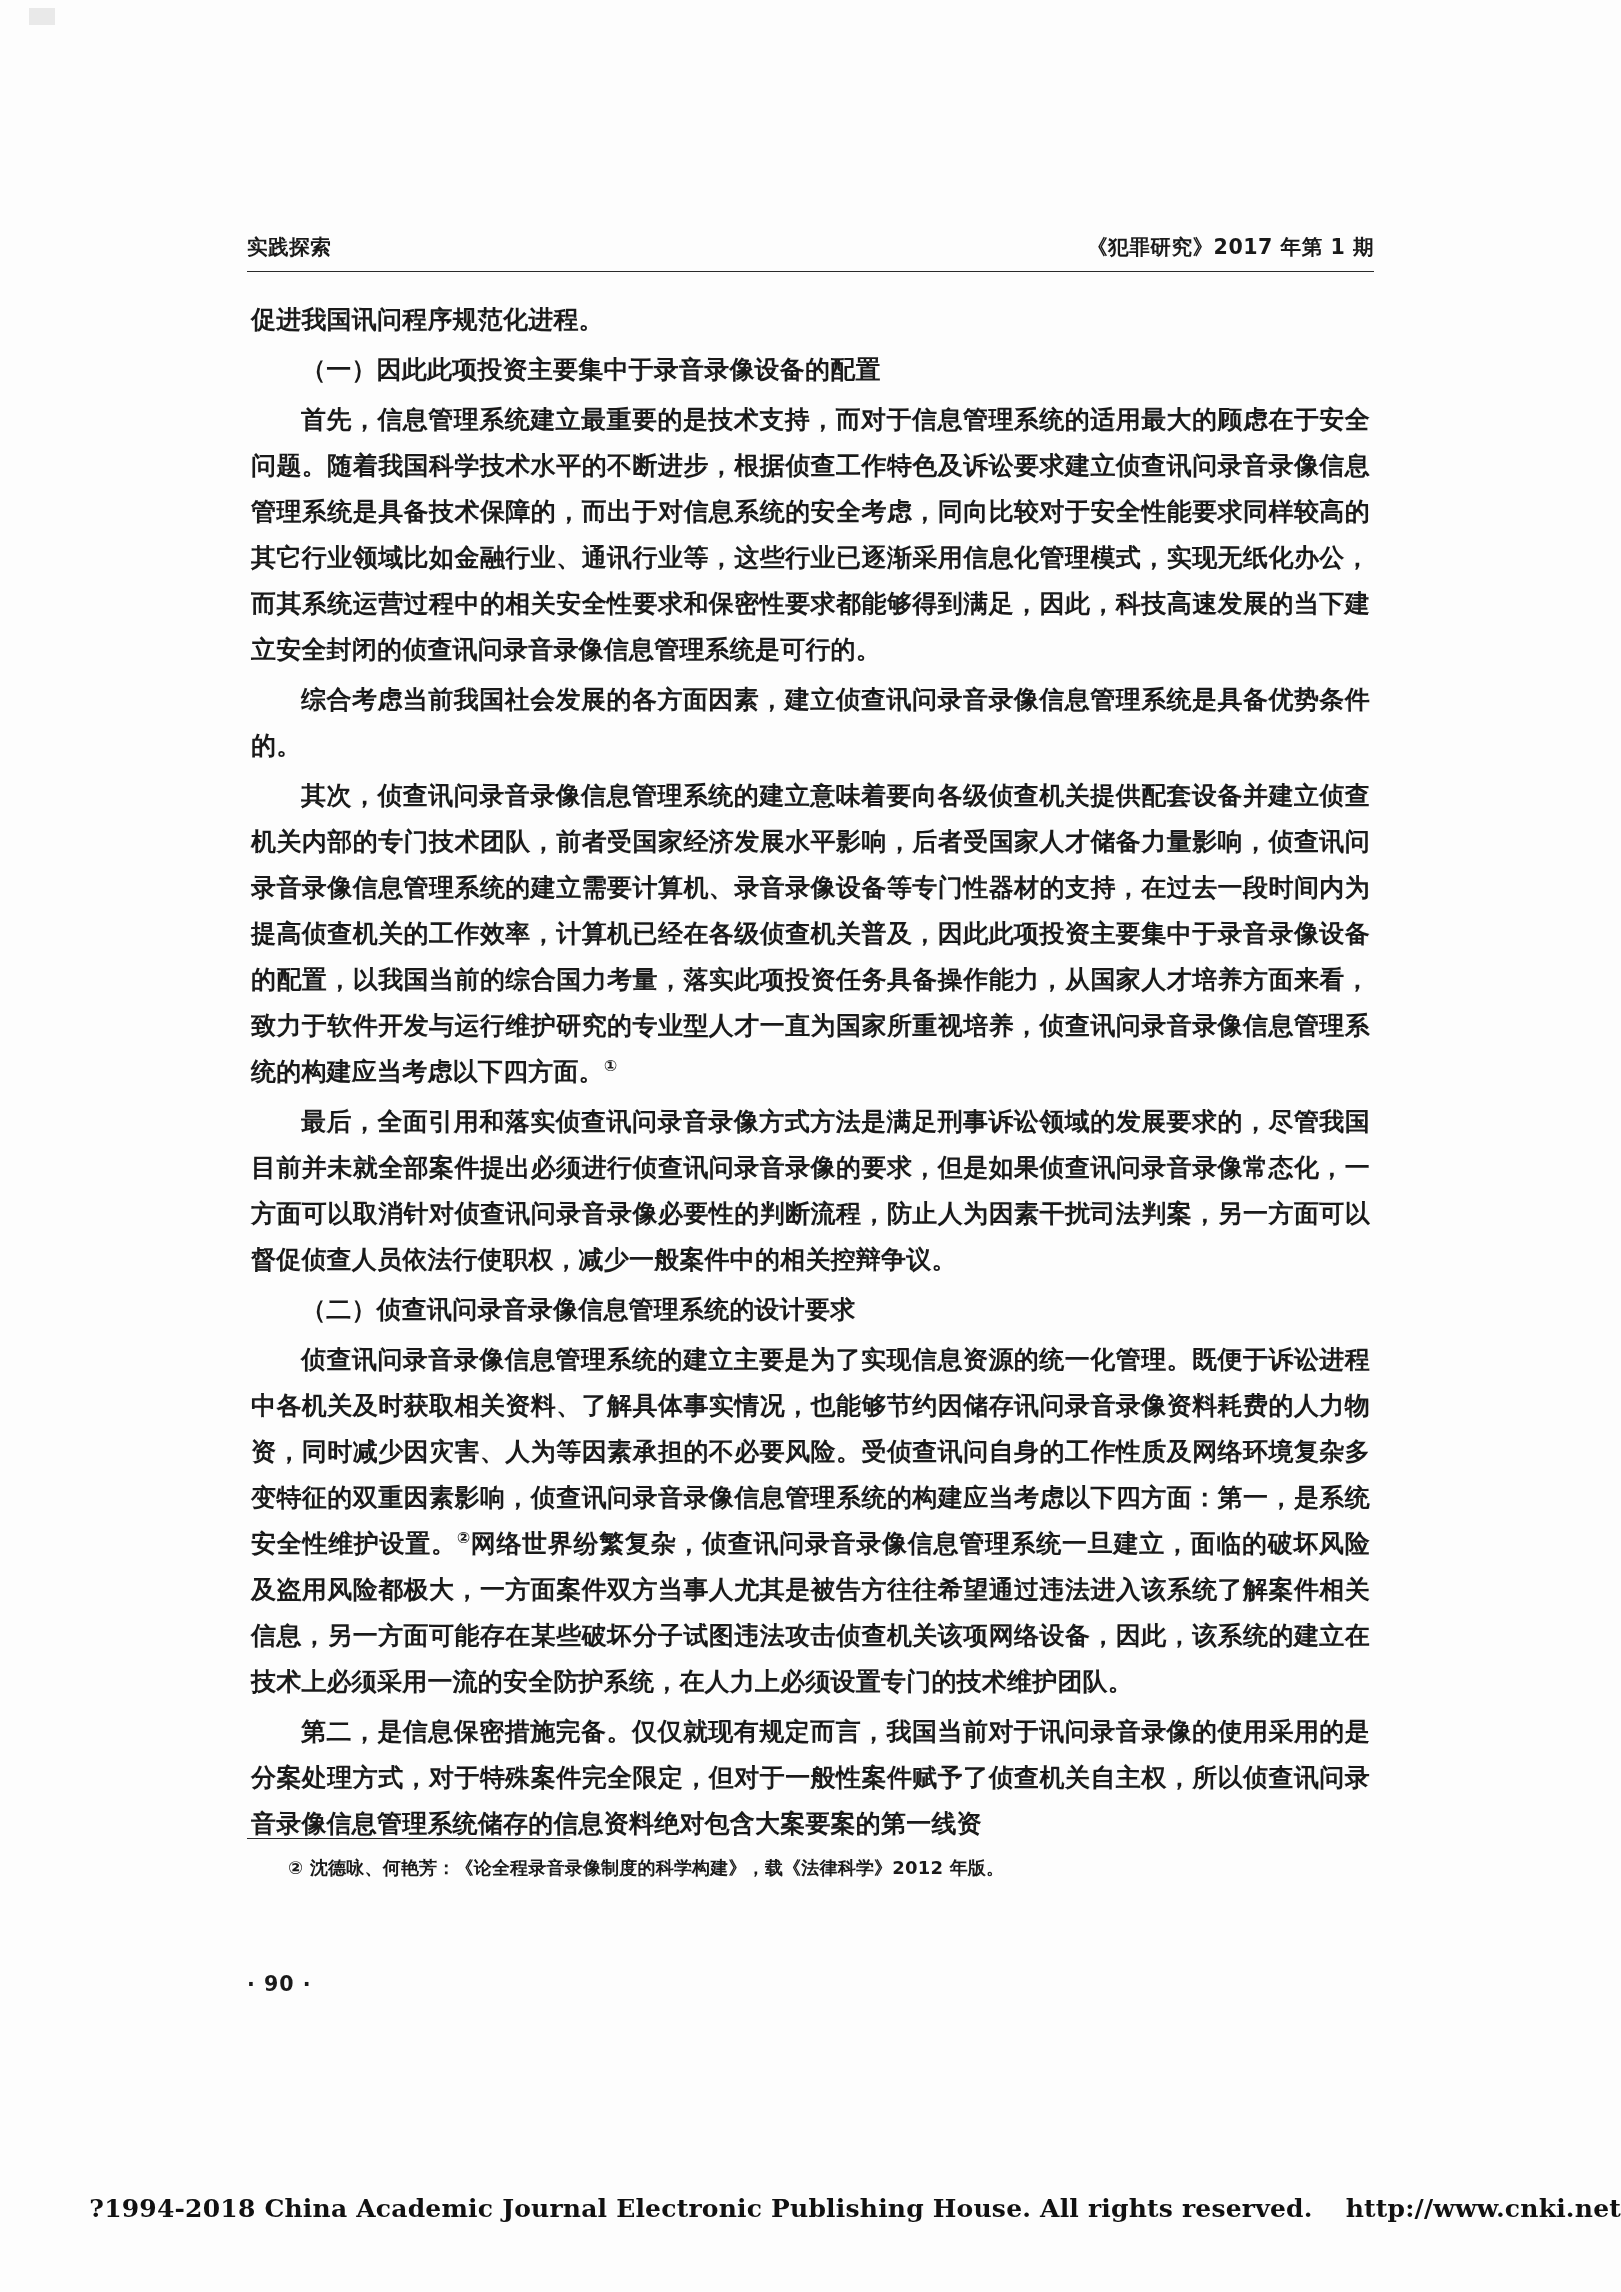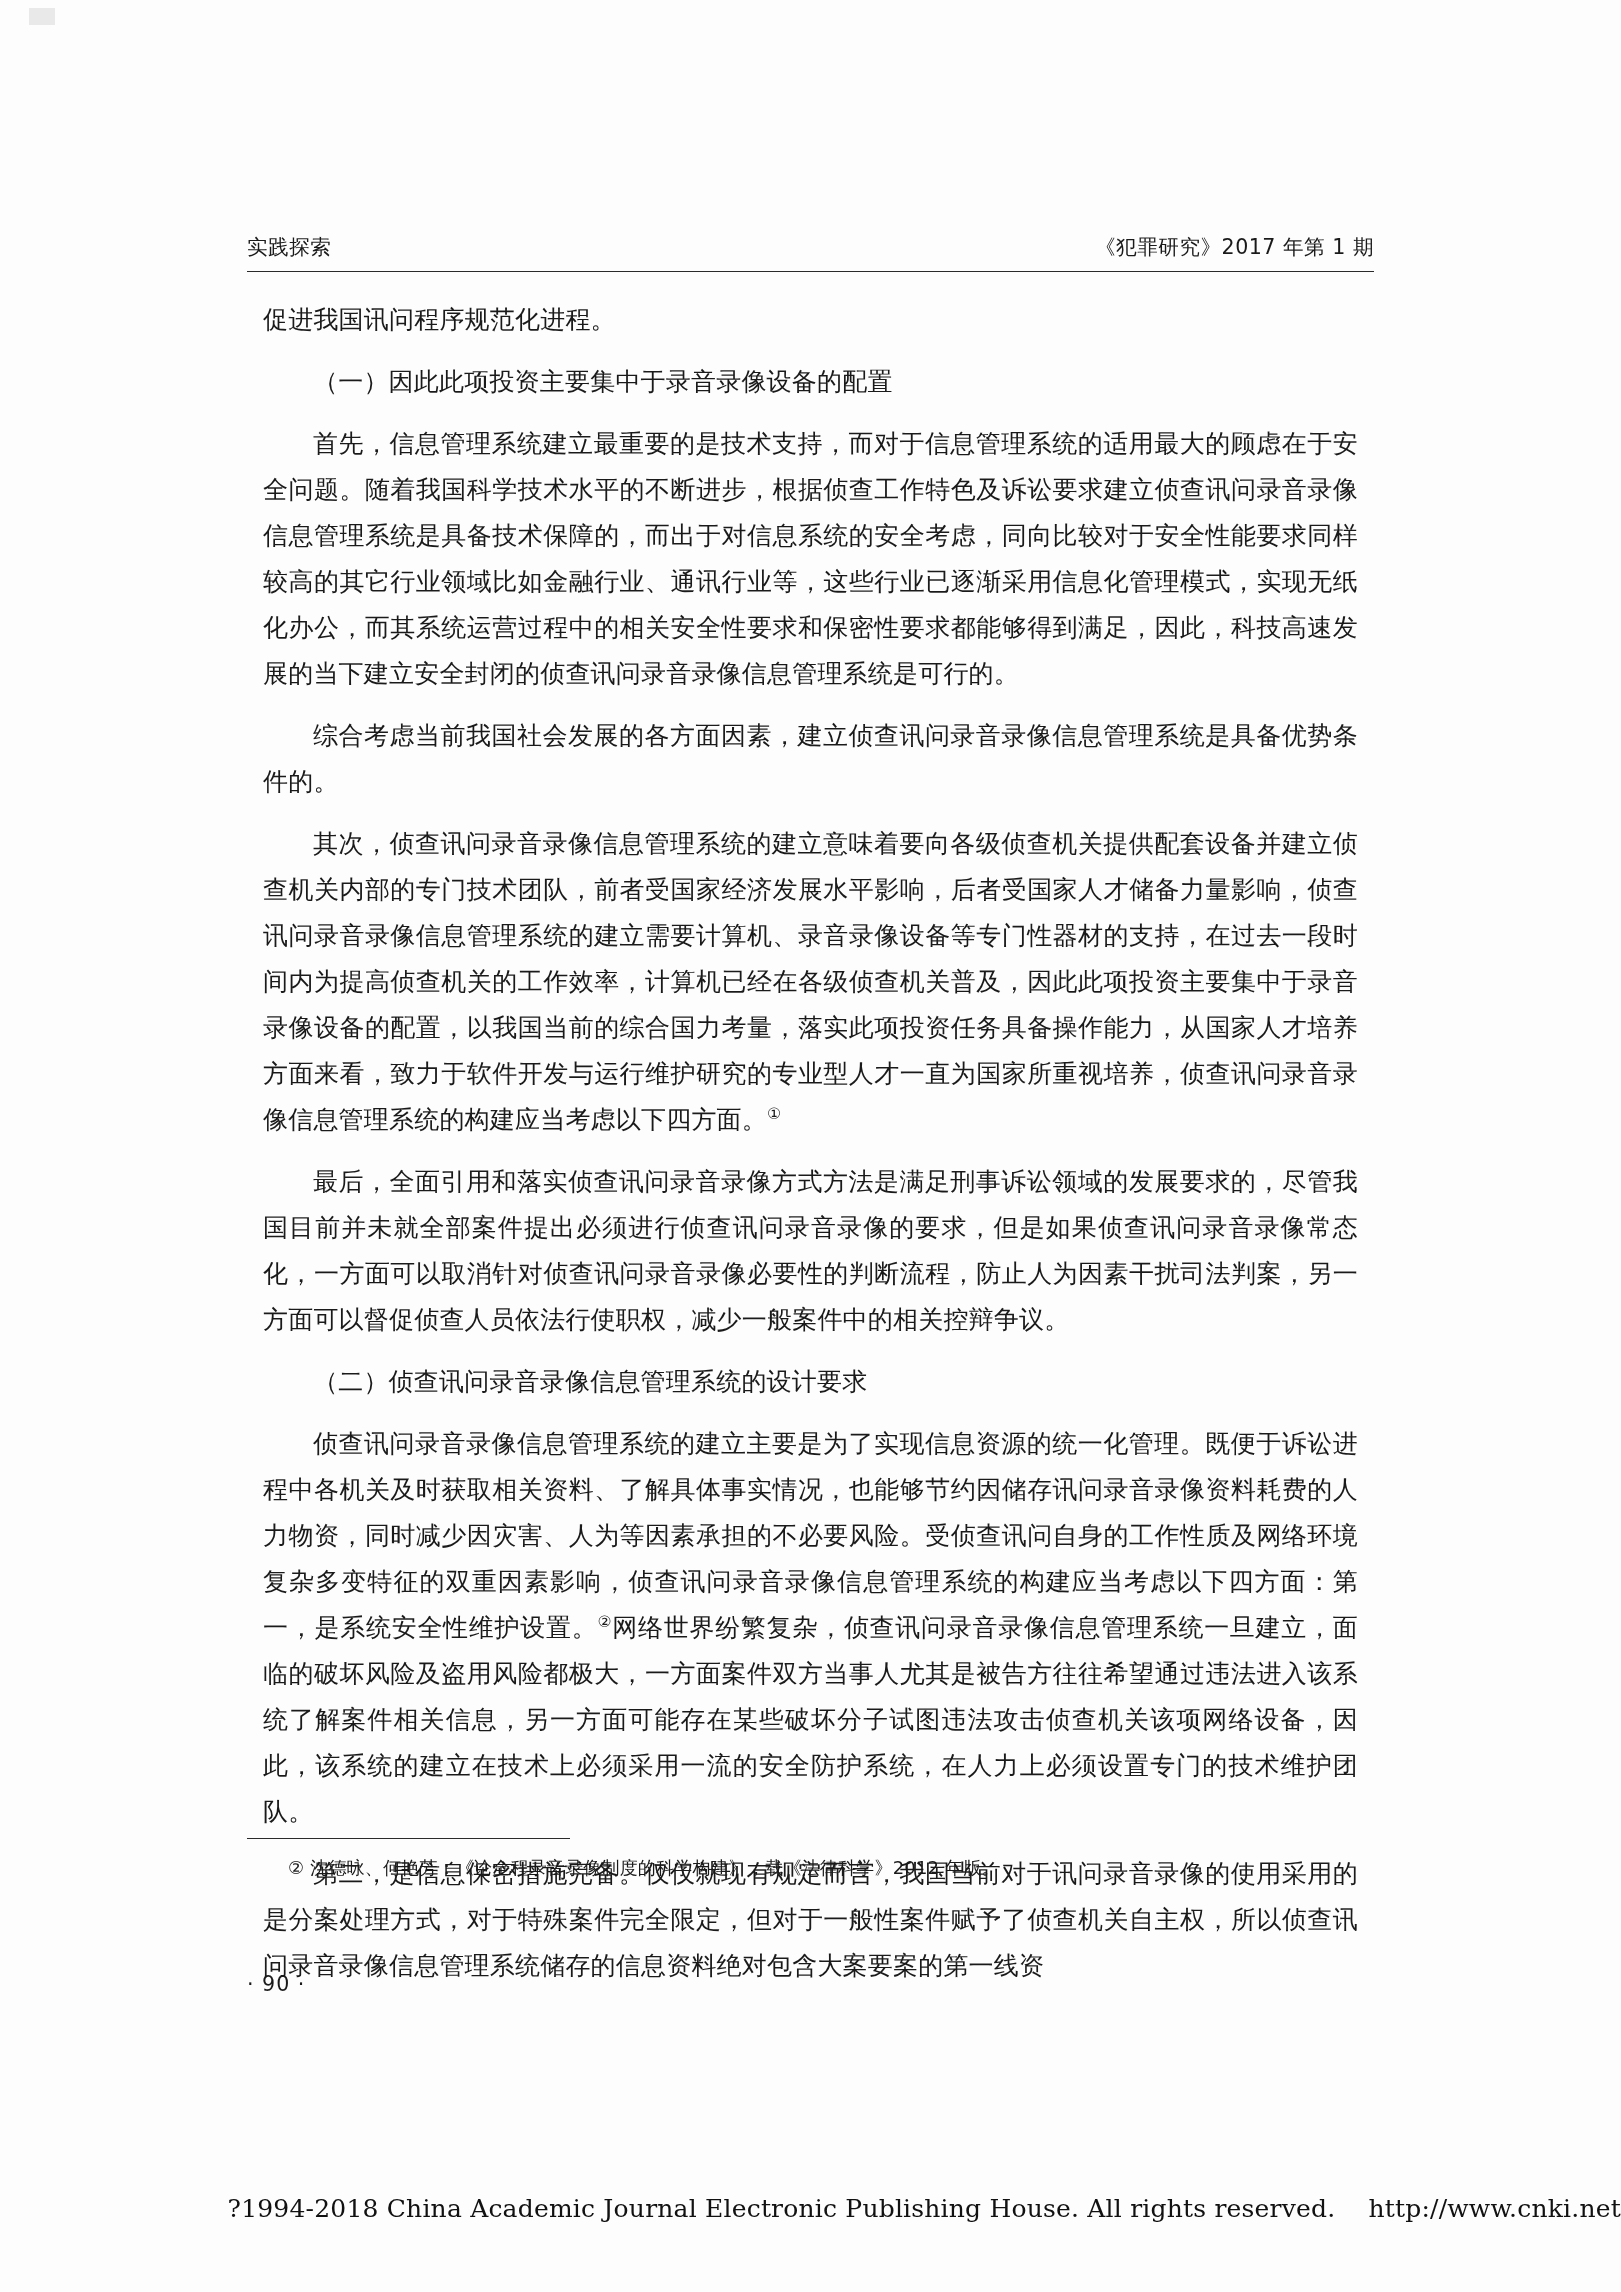--- a/index.html
+++ b/index.html
@@ -15,20 +15,21 @@
     color: #1a1a1a;
     overflow: hidden;
   }
   .page {
     position: absolute;
     left: 0;
     top: 0;
     width: 1621px;
     height: 2293px;
     background: #fdfdfd;
+    font-weight: bold;
   }
   .content {
     position: absolute;
     left: 247px;
     top: 233px;
     width: 1127px;
   }
   
   .runhead {
     display: flex;
@@ -41,21 +42,21 @@
     margin-bottom: 25.5px;
   }
   .runhead .left {
     font-size: 20.6px;
   }
   .runhead .right {
     font-size: 20.6px;
   }
   
   p.body {
-    margin: 16px;
+    margin: 4px;
     font-size: 25px;
     line-height: 46px;
     text-align: justify;
     text-justify: inter-ideograph;
     letter-spacing: 0.2px;
   }
   p.indent2 { text-indent: 50px; }
   p.indent0 { text-indent: 0; }
   sup.fn {
     font-size: 15.7px;

